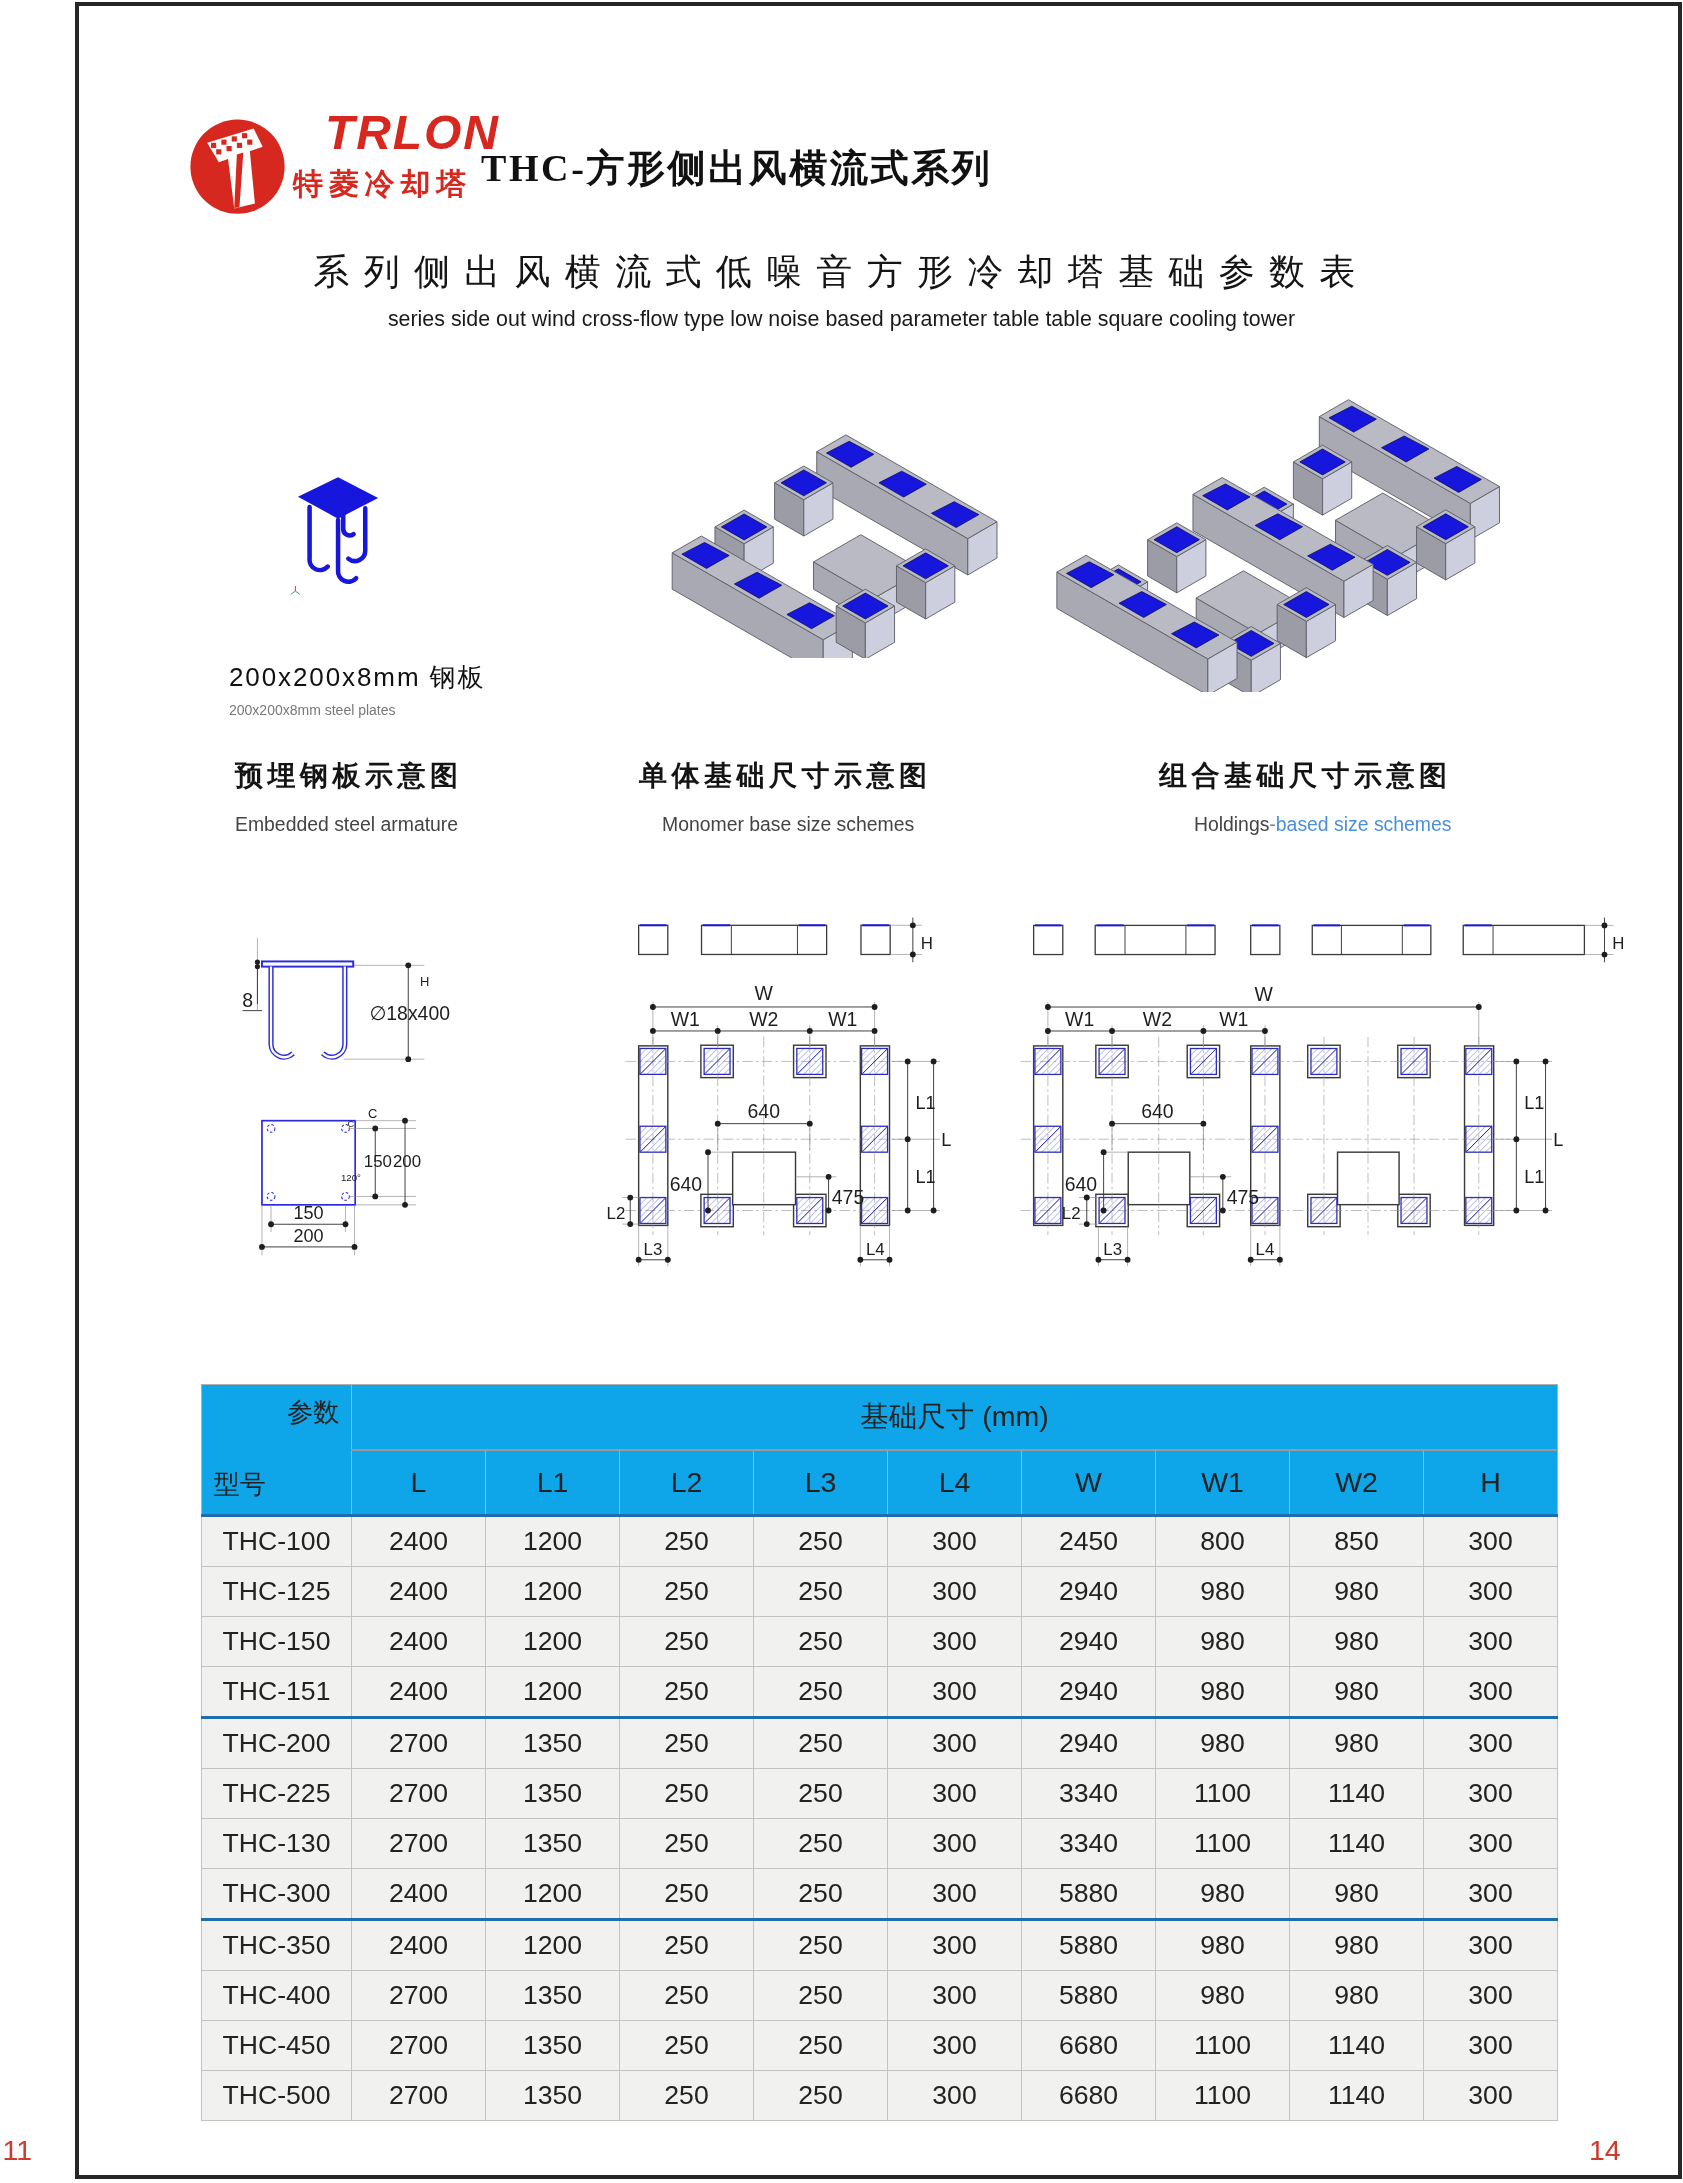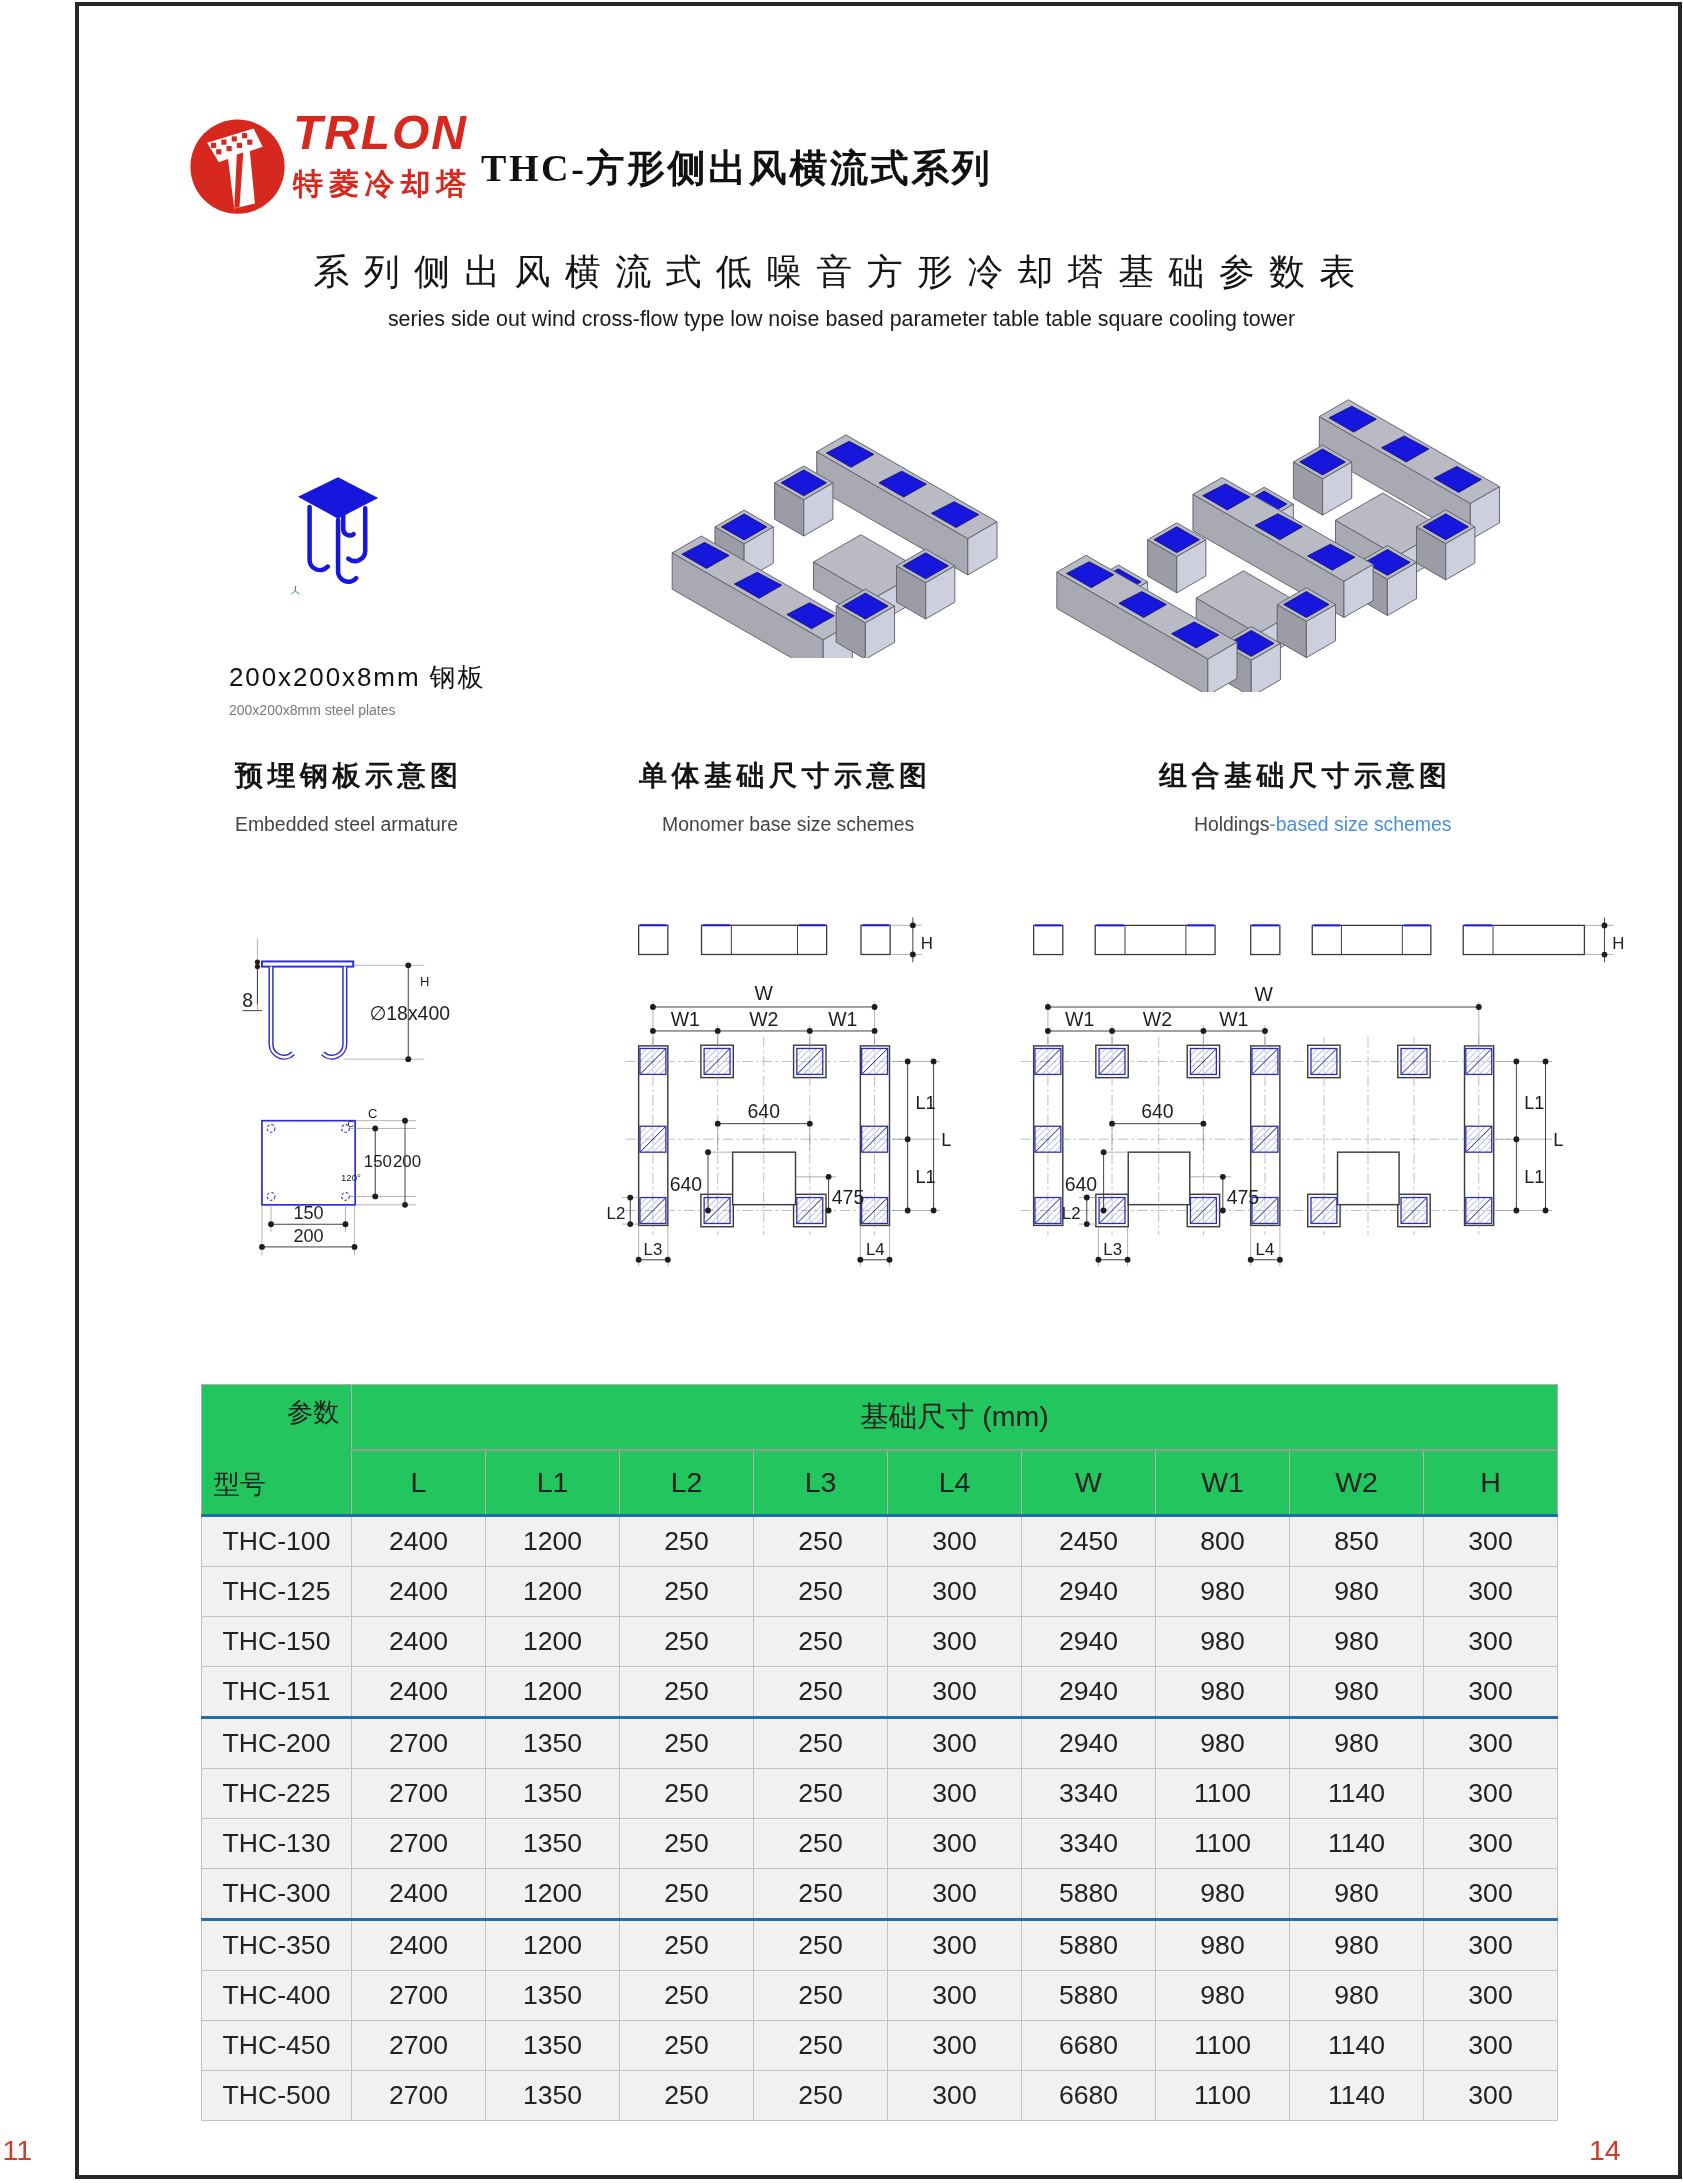--- a/index.html
+++ b/index.html
@@ -7,21 +7,21 @@
     width:1683px;height:2183px;position:relative;background:#ffffff;
     font-family:"Liberation Sans","DejaVu Sans",sans-serif;color:#1c1c1c;
     overflow:hidden;
   }
   .frame{position:absolute;left:75px;top:1.9px;width:1607px;height:2177px;
     border:4.5px solid #262626;box-sizing:border-box;background:#fff;}
   
   .logo-svg{position:absolute;left:189px;top:117px;}
   .brand-block{position:absolute;left:293px;top:109px;}
   .brand-name{font-size:48px;font-weight:900;font-style:italic;color:#d6281e;
-    letter-spacing:1.9px;line-height:1;}
+    letter-spacing:1.9px;line-height:1;margin-left:32px;}
   .brand-cn{font-size:30px;font-weight:700;color:#d6281e;letter-spacing:5.8px;margin-top:6.5px;}
   .page-title{position:absolute;left:481px;top:143px;font-size:38px;font-weight:900;
     letter-spacing:2.6px;color:#111;font-family:Liberation Serif, serif;}
   .sub-cn{position:absolute;left:50%;transform:translateX(-50%);top:248px;
     font-size:36px;font-weight:500;letter-spacing:14.3px;white-space:nowrap;color:#151515;}
   .sub-en{position:absolute;left:50%;transform:translateX(-50%);top:307px;
     font-size:21.4px;font-weight:400;white-space:nowrap;color:#1a1a1a;}
   
   .plate-note{position:absolute;left:229px;top:660px;}
   .plate-note .cn{font-size:26px;font-weight:500;letter-spacing:1.9px;color:#111;}
@@ -35,21 +35,21 @@
   .cap3{left:1159px;top:757px;}
   .cap3 .cap-en{margin-left:1px;text-align:right;}
   .en-blue{color:#4a90d9;}
   .draw{position:absolute;}
   
   .tbl-wrap{position:absolute;left:201px;top:1384px;}
   table.params{border-collapse:collapse;table-layout:fixed;background:#fff;
     border:1.3px solid #9a9a9a;}
   table.params th,table.params td{border:1.3px solid #c2c2c2;text-align:center;
     font-weight:400;color:#222;}
-  table.params thead th{background:#22c55e;border-color:#b0b0b0;}
+  table.params thead th{background:#0ea5e9;border-color:#b0b0b0;}
   .ghead{height:62px;font-size:28.5px;border-bottom:2.6px solid #9a9a9a !important;}
   .colhead th{height:61px;font-size:28.5px;}
   .corner{position:relative;width:147px;
     background:linear-gradient(to bottom right,#fff 49.5%,#9c9c9c 49.5%,#9c9c9c 50.5%,#fff 50.5%);}
   .corner .c-top{position:absolute;top:10.4px;right:11.7px;font-size:26px;}
   .corner .c-bot{position:absolute;bottom:11.7px;left:11.7px;font-size:26px;}
   table.params tbody td{height:47px;font-size:26.6px;background:#f1f1ef;
     border-top:1.9px solid #ababab;}
   table.params tbody tr.group-start td{border-top:3.9px solid #1f6cb0;}
   .pn{position:absolute;font-size:28.5px;color:#cf3a2e;}

